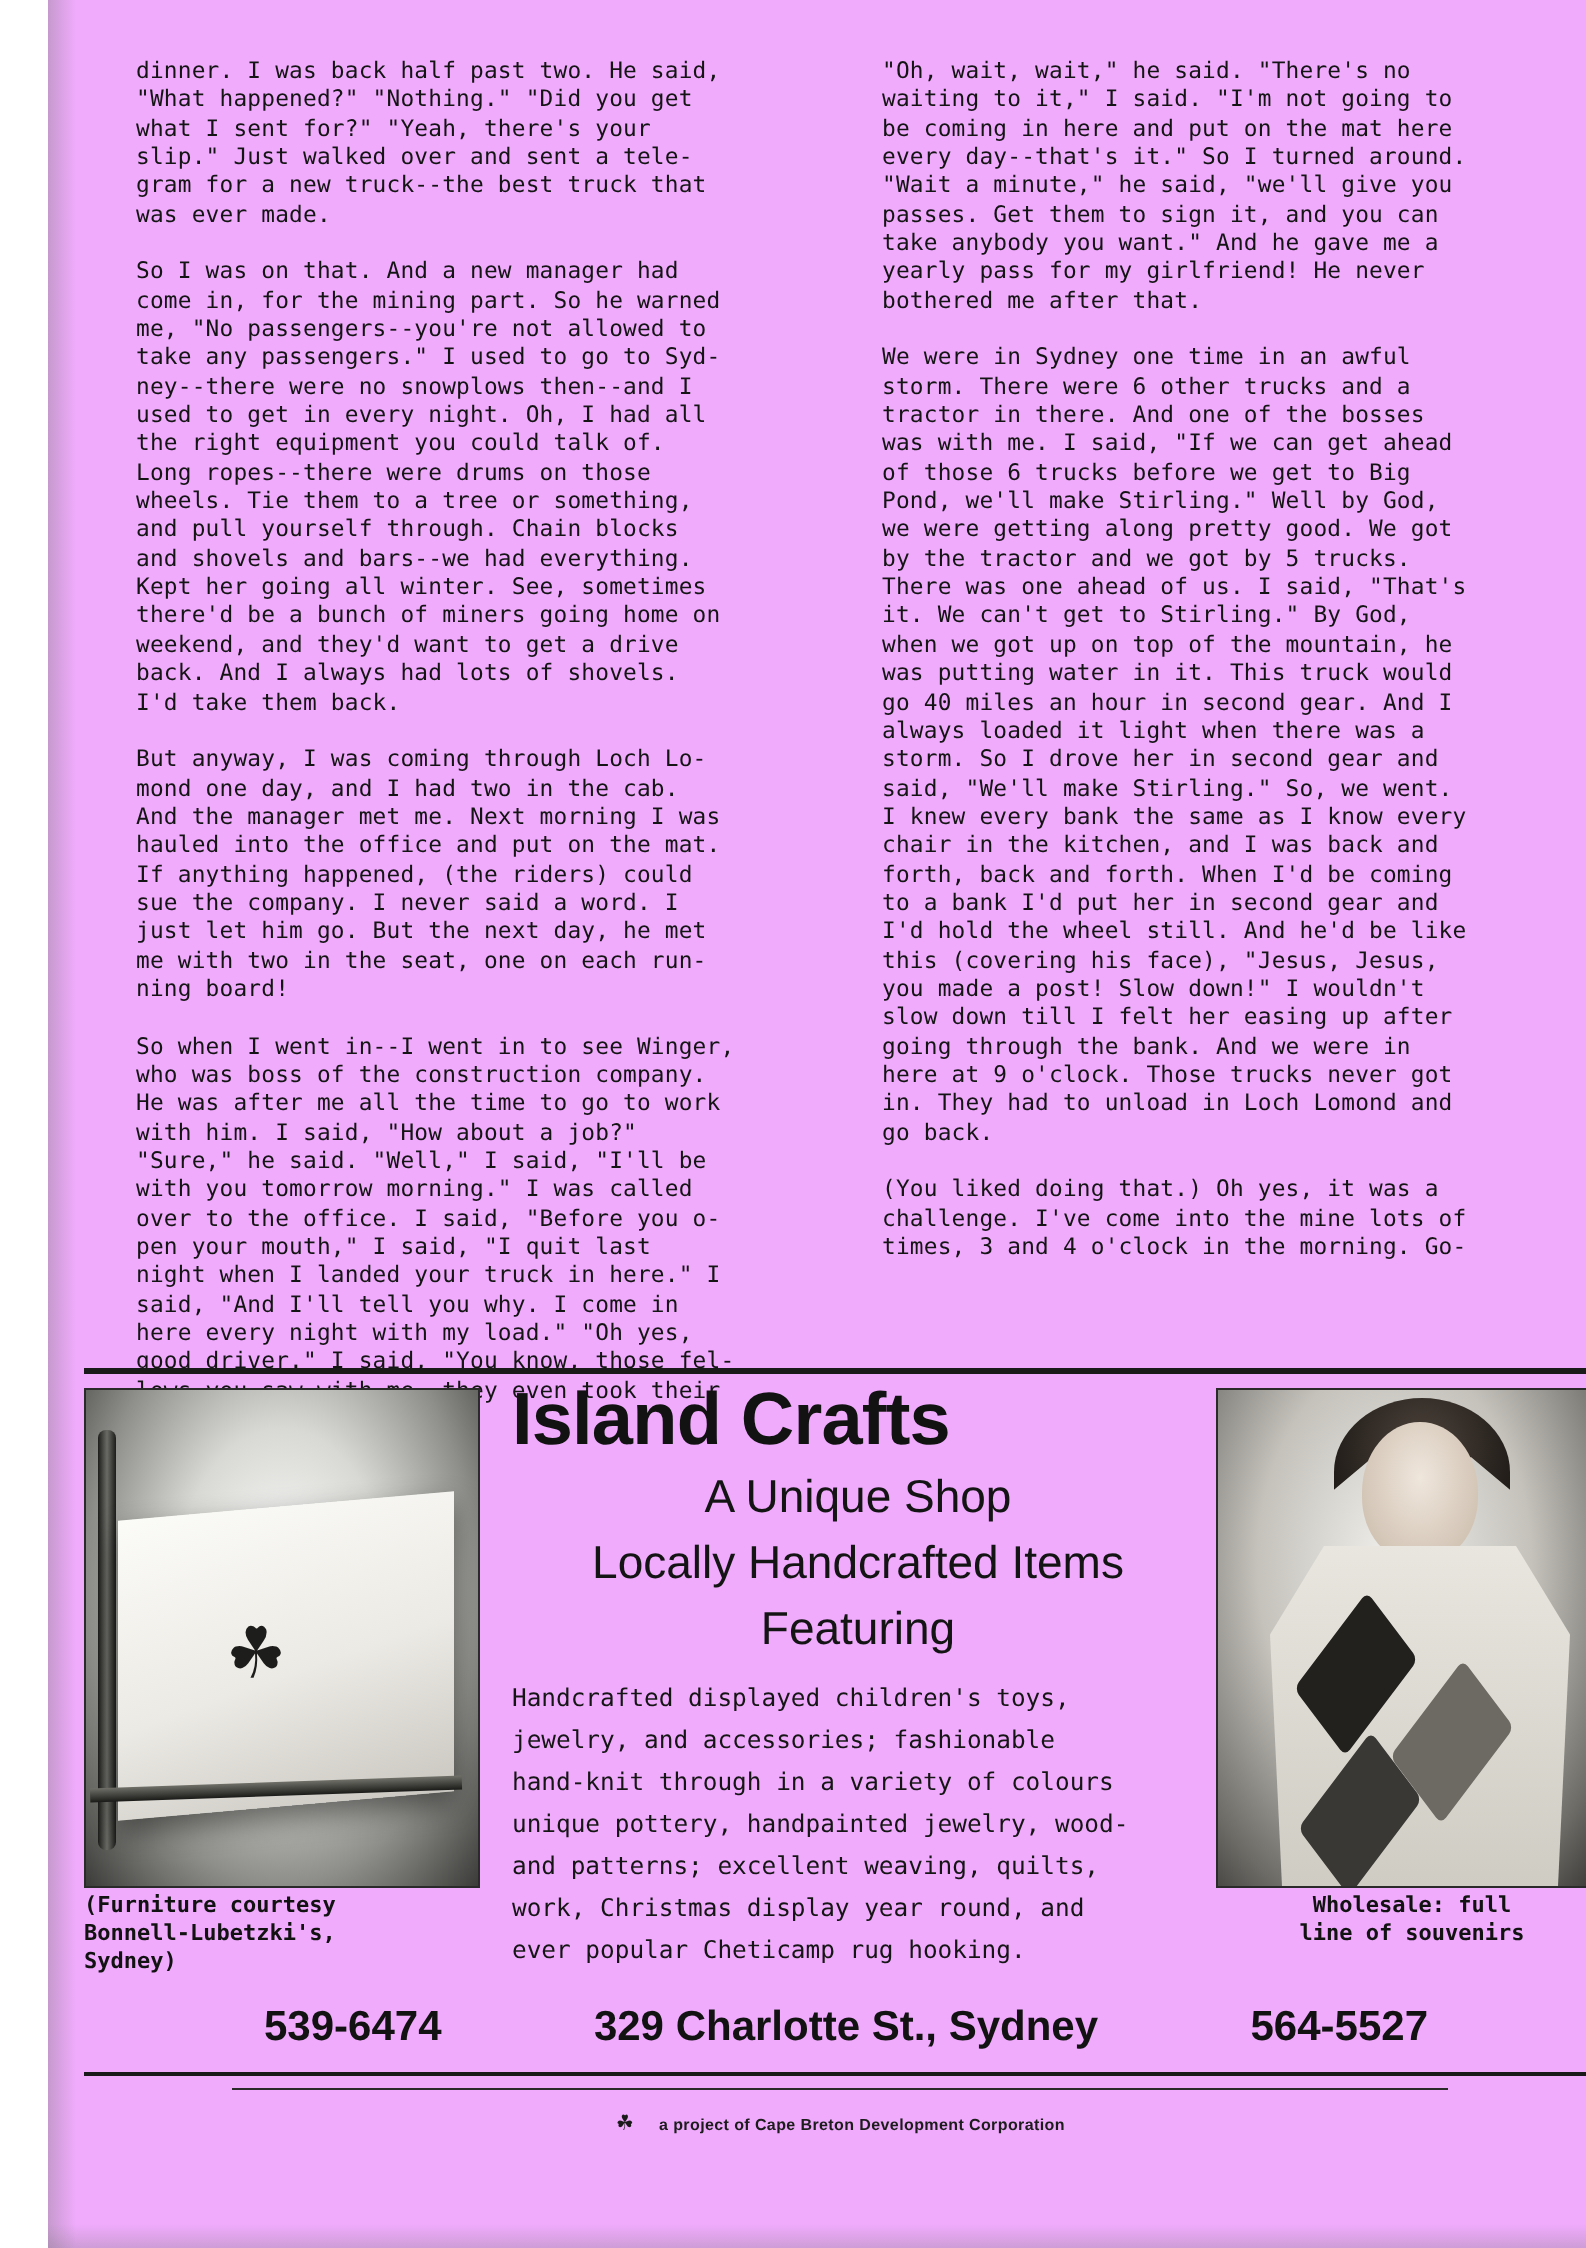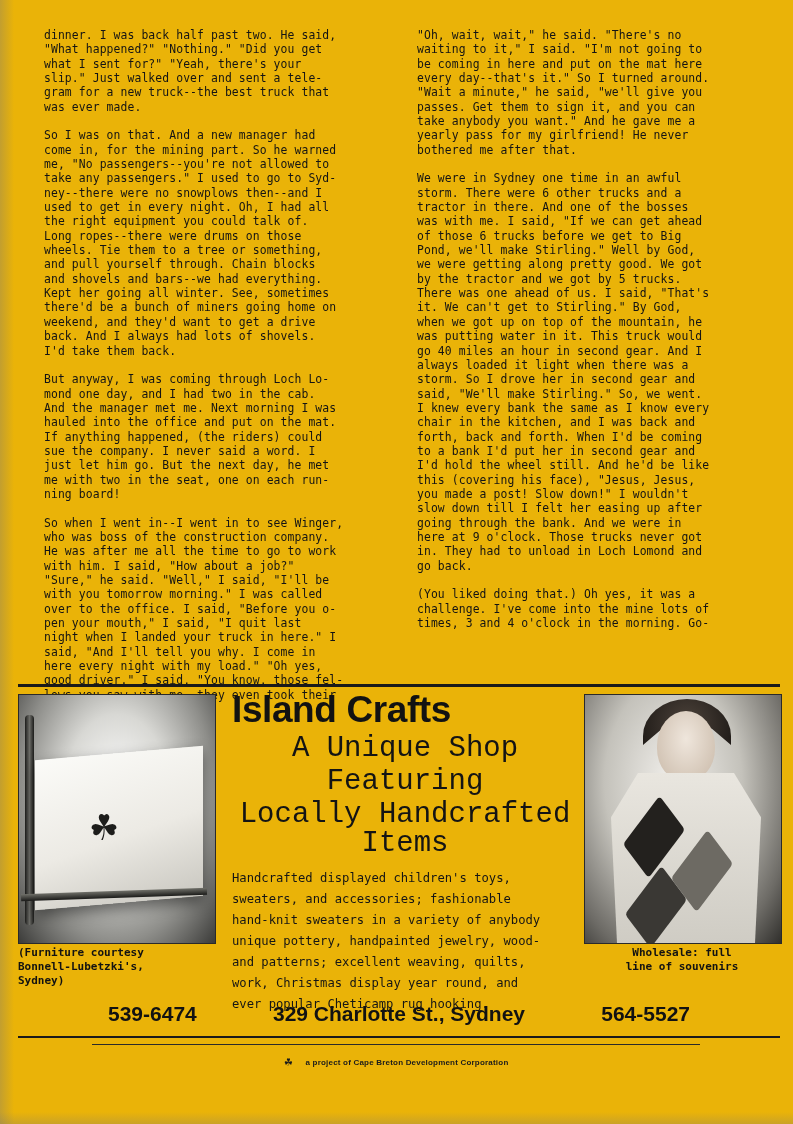--- a/index.html
+++ b/index.html
@@ -11,21 +11,22 @@
     width: 793px;
     height: 1124px;
     position: relative;
     font-family: "DejaVu Sans Mono", monospace;
     color: #111;
     overflow: hidden;
   }
   .page {
     position: absolute;
     inset: 0;
-    background: #eab308;
+    background: #f0abfc;
+    margin-left: 24px;
   }
   
   .page::after {
     content: "";
     position: absolute;
     left: 0; top: 0; bottom: 0;
     width: 14px;
     background: linear-gradient(to right, rgba(120,120,120,0.35), rgba(255,255,255,0));
     pointer-events: none;
   }
@@ -175,23 +176,23 @@
   .ad-title {
     font-family: "Liberation Sans", sans-serif;
     font-weight: bold;
     font-size: 37px;
     line-height: 40px;
     letter-spacing: -0.4px;
     color: #121212;
     margin: 0;
   }
   .ad-sub {
-    font-family: Liberation Mono, monospace;
+    font-family: Liberation Sans, sans-serif;
     font-weight: normal;
-    font-size: 29px;
+    font-size: 23px;
     line-height: 29px;
     text-align: center;
     color: #141414;
     margin: 4px 0 0 0;
   }
   .ad-sub.s2 { text-align: center; }
   .ad-body {
     margin-top: 10px;
     font-family: "DejaVu Sans Mono", monospace;
     font-size: 12.2px;
@@ -452,26 +453,26 @@
       <div class="face"></div>
       <div class="sweater"></div>
       <div class="diamond d1"></div>
       <div class="diamond d2"></div>
       <div class="diamond d3"></div>
     </div>
 
     <div class="ad-center">
       <h1 class="ad-title">Island Crafts</h1>
       <div class="ad-sub">A Unique Shop</div>
+      <div class="ad-sub s2">Locally Handcrafted Items</div>
       <div class="ad-sub s2">Featuring</div>
-      <div class="ad-sub s2">Locally Handcrafted Items</div>
       <div class="ad-body">
         <div class="line">Handcrafted displayed children's toys,</div>
-        <div class="line">sweaters, and accessories; fashionable</div>
-        <div class="line">hand-knit sweaters in a variety of anybody</div>
+        <div class="line">jewelry, and accessories; fashionable</div>
+        <div class="line">hand-knit through in a variety of colours</div>
         <div class="line">unique pottery, handpainted jewelry, wood-</div>
         <div class="line">and patterns; excellent weaving, quilts,</div>
         <div class="line">work, Christmas display year round, and</div>
         <div class="line">ever popular Cheticamp rug hooking.</div>
       </div>
     </div>
 
 
     <div class="caption-left">(Furniture courtesy
 Bonnell-Lubetzki's,

